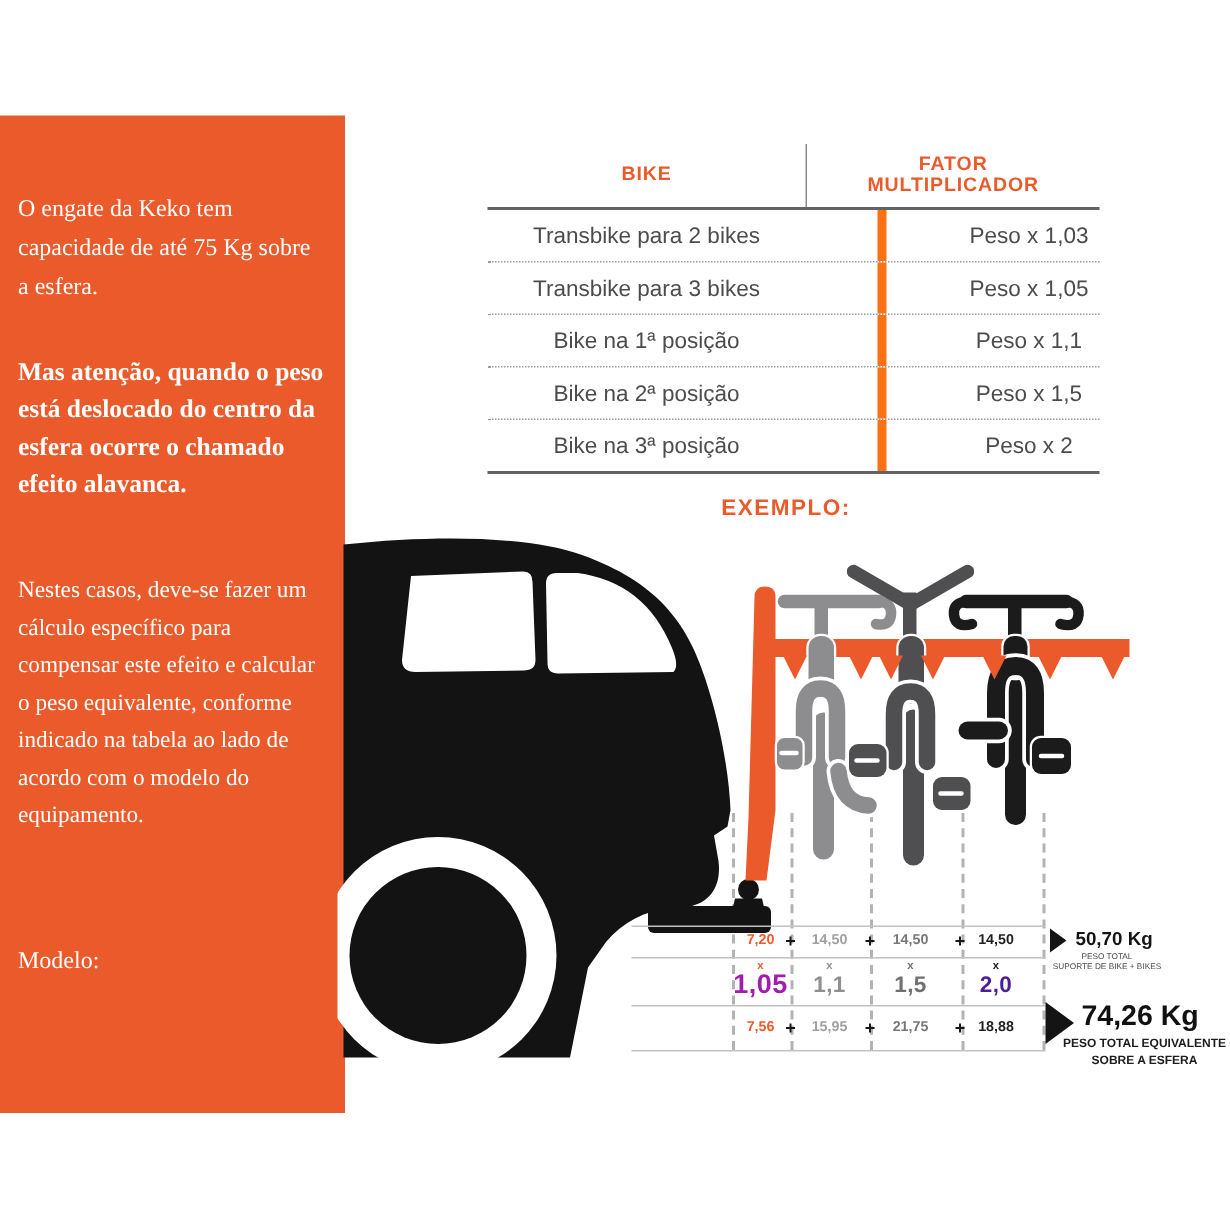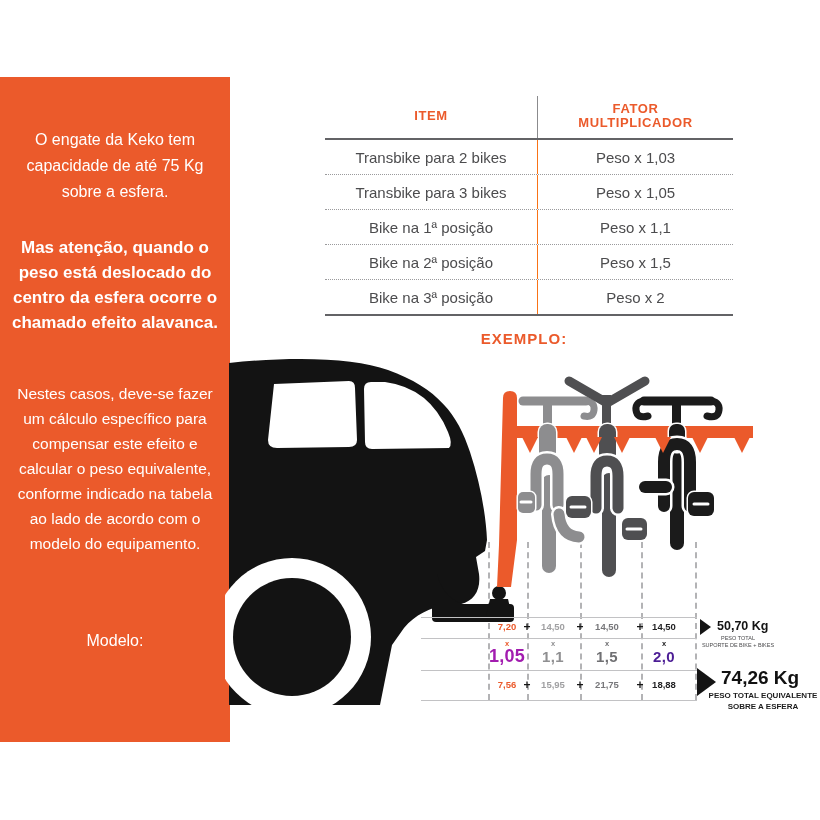--- a/index.html
+++ b/index.html
@@ -1,38 +1,38 @@
 <!DOCTYPE html>
 <html><head>
 <meta charset="utf-8">
 <style>
   html,body{margin:0;padding:0;background:#ffffff;}
   #stage{position:relative;width:820px;height:820px;background:#ffffff;overflow:hidden;
          font-family:"Liberation Sans", sans-serif;}
 
   
   .sidebar{position:absolute;left:0;top:77px;width:230px;height:665px;background:#EB5A2B;}
-  .sidebar .blk{position:absolute;left:12px;width:206px;text-align:center;color:#ffffff;}
+  .sidebar .blk{position:absolute;left:12px;width:206px;color:#ffffff;font-family:Liberation Serif, serif;}
   .sb1{top:50px;font-size:16px;line-height:26px;font-weight:400;}
   .sb2{top:158px;font-size:17px;line-height:25px;font-weight:700;}
   .sb3{top:304px;font-size:15.5px;line-height:25px;font-weight:400;}
   .sb4{top:524px;font-size:16px;line-height:24px;margin-top:28px;}
   .model-name{display:block;font-size:17.5px;font-weight:700;letter-spacing:.4px;}
 
   
   .ft{position:absolute;left:325px;top:96px;width:408px;}
   .ft-h{display:grid;grid-template-columns:212px 196px;border-bottom:2px solid #636366;}
   .ft-h > div{display:flex;align-items:center;justify-content:center;text-align:center;
               font-weight:700;font-size:13px;letter-spacing:.6px;line-height:14px;
               padding:6px 0 8px;white-space:pre-line;}
   .ft-h > div:last-child{border-left:1px solid #8b8b8d;}
   .ft-r{display:grid;grid-template-columns:212px 196px;height:34px;
-        border-bottom:1px dotted #9a9a9c;font-size:15px;color:#4c4c4e;}
+        border-bottom:1px dotted #9a9a9c;font-size:15px;color:#4c4c4e;gap:48px;}
   .ft-r > div{display:flex;align-items:center;justify-content:center;}
-  .ft-r > div:last-child{border-left:1px solid #f97316;}
+  .ft-r > div:last-child{border-left:6px solid #f97316;}
   .ft-r.last{border-bottom:2px solid #636366;}
 
   .exemplo{position:absolute;left:449px;top:330px;width:150px;text-align:center;
            font-size:15px;font-weight:700;letter-spacing:1px;}
 
   
   .vline{position:absolute;top:542px;height:158px;width:0;border-left:2px dashed #b3b3b5;z-index:1;}
 
   
   .illus{position:absolute;left:225px;top:355px;width:595px;height:360px;z-index:2;}
@@ -69,21 +69,21 @@
     <div class="blk sb1">O engate da Keko tem capacidade de até 75 Kg sobre a esfera.</div>
     <div class="blk sb2">Mas atenção, quando o peso está deslocado do centro da esfera ocorre o chamado efeito alavanca.</div>
     <div class="blk sb3">Nestes casos, deve-se fazer um cálculo específico para compensar este efeito e calcular o peso equivalente, conforme indicado na tabela ao lado de acordo com o modelo do equipamento.</div>
     <div class="blk sb4">
       <span>Modelo:</span>
     </div>
   </div>
 
   <div class="ft">
     <div class="ft-h">
-      <div style="color: rgb(235, 90, 43);">ITEM</div>
+      <div style="color: rgb(235, 90, 43);">BIKE</div>
       <div style="color: rgb(235, 90, 43);">FATOR
 MULTIPLICADOR</div>
     </div>
     <div class="ft-r">
       <div>Transbike para 2 bikes</div>
       <div>Peso x 1,03</div>
     </div>
     <div class="ft-r">
       <div>Transbike para 3 bikes</div>
       <div>Peso x 1,05</div>

